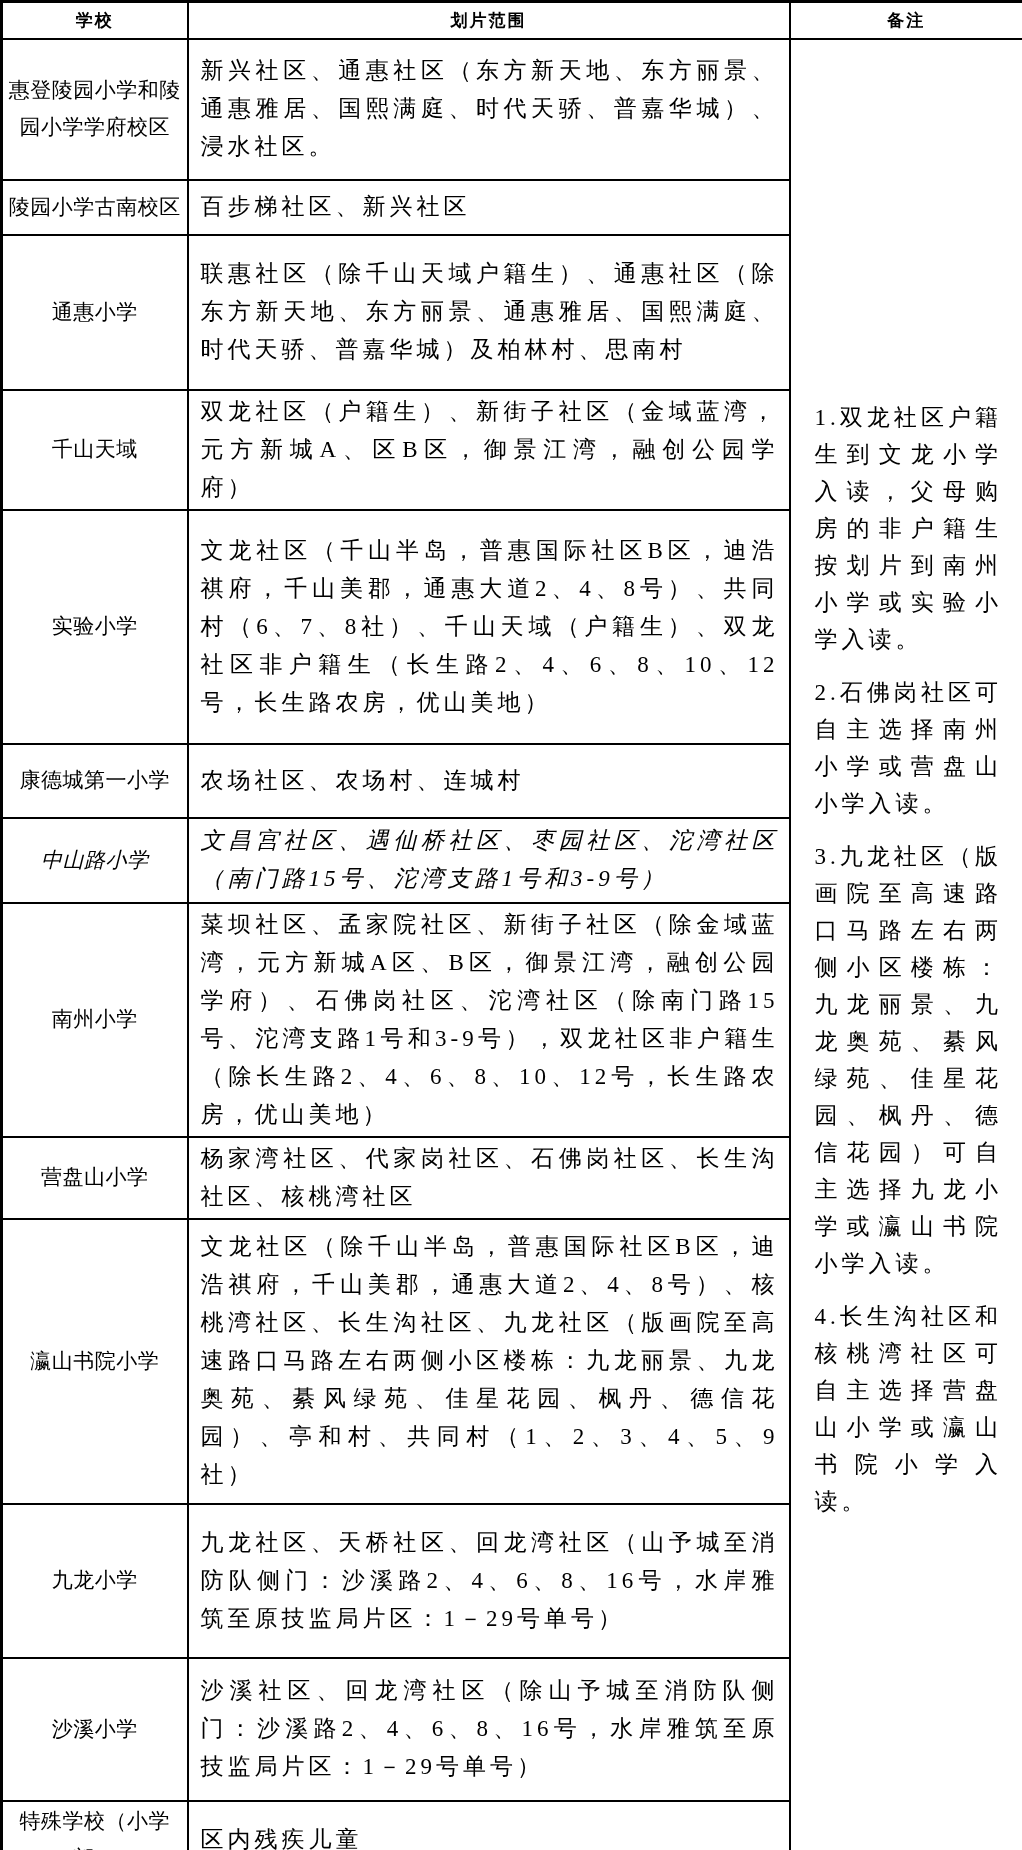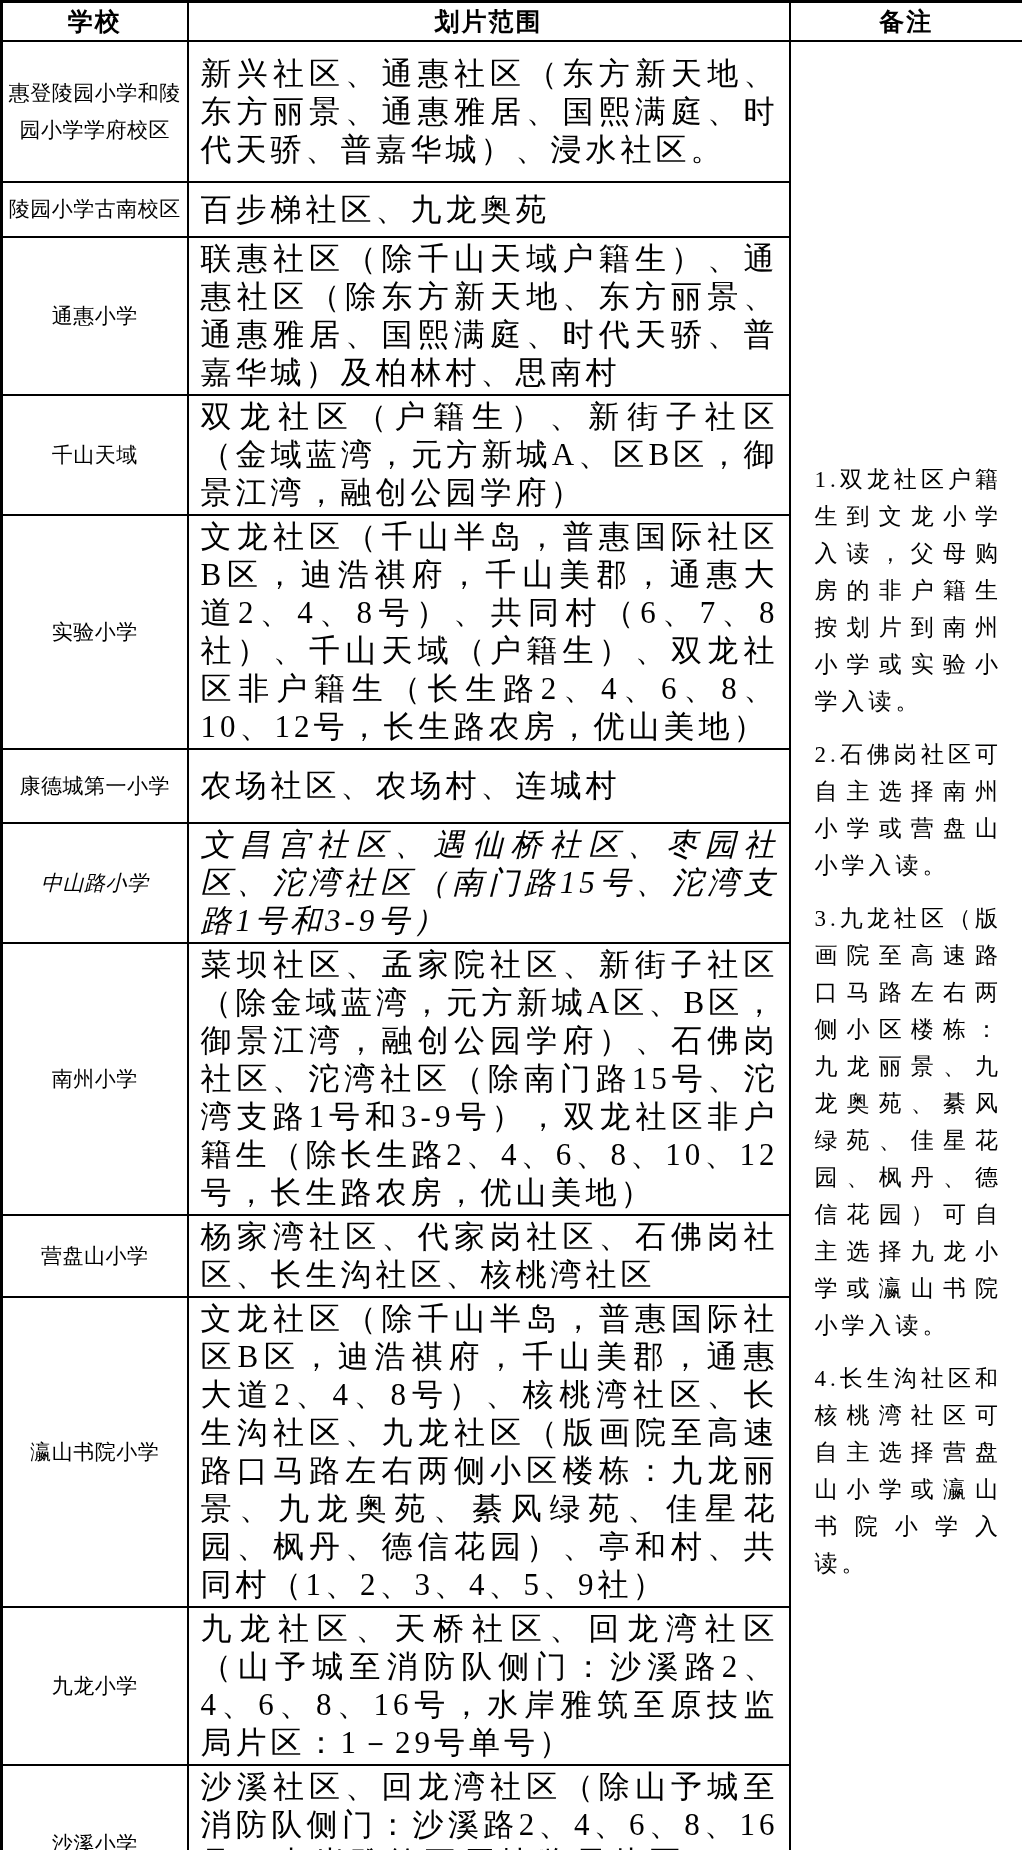--- a/index.html
+++ b/index.html
@@ -11,40 +11,40 @@
     background: #ffffff;
     color: #000000;
     font-family: "Liberation Serif", "DejaVu Serif", serif;
     border: 3px solid #000000;
   }
   col.c-school  { width: 186px; }
   col.c-range   { width: 602px; }
   col.c-remarks { width: 234px; }
   th, td { border: 2px solid #000000; overflow: hidden; }
   th.hdr {
-    font-size: 25px;
+    font-size: 17px;
     font-weight: bold;
     text-align: center;
     vertical-align: middle;
     letter-spacing: 2px;
     padding: 2px 0;
   }
   td.school {
     text-align: center;
     vertical-align: middle;
     font-size: 21px;
     line-height: 37px;
     letter-spacing: 0.5px;
     padding: 0 4px;
   }
   td.range {
     text-align: justify;
     text-justify: inter-ideograph;
     vertical-align: middle;
-    font-size: 31px;
+    font-size: 23px;
     line-height: 38px;
     letter-spacing: 4px;
     padding: 2px 10px 2px 12px;
   }
   td.remarks {
     vertical-align: middle;
     text-align: justify;
     text-justify: inter-ideograph;
     font-size: 23px;
     line-height: 37px;
@@ -75,21 +75,21 @@
       <td class="range">新兴社区、通惠社区（东方新天地、东方丽景、通惠雅居、国熙满庭、时代天骄、普嘉华城）、浸水社区。</td>
       <td class="remarks" rowspan="13">
         <p>1.双龙社区户籍生到文龙小学入读，父母购房的非户籍生按划片到南州小学或实验小学入读。</p>
         <p>2.石佛岗社区可自主选择南州小学或营盘山小学入读。</p>
         <p>3.九龙社区（版画院至高速路口马路左右两侧小区楼栋：九龙丽景、九龙奥苑、綦风绿苑、佳星花园、枫丹、德信花园）可自主选择九龙小学或瀛山书院小学入读。</p>
         <p>4.长生沟社区和核桃湾社区可自主选择营盘山小学或瀛山书院小学入读。</p>
       </td>
     </tr>
     <tr style="height:55px;">
       <td class="school">陵园小学古南校区</td>
-      <td class="range">百步梯社区、九龙奥苑</td>
+      <td class="range">百步梯社区、新兴社区</td>
     </tr>
     <tr style="height:155px;">
       <td class="school">通惠小学</td>
       <td class="range">联惠社区（除千山天域户籍生）、通惠社区（除东方新天地、东方丽景、通惠雅居、国熙满庭、时代天骄、普嘉华城）及柏林村、思南村</td>
     </tr>
     <tr style="height:116px;">
       <td class="school">千山天域</td>
       <td class="range">双龙社区（户籍生）、新街子社区（金域蓝湾，元方新城A、区B区，御景江湾，融创公园学府）</td>
     </tr>
     <tr style="height:234px;">

